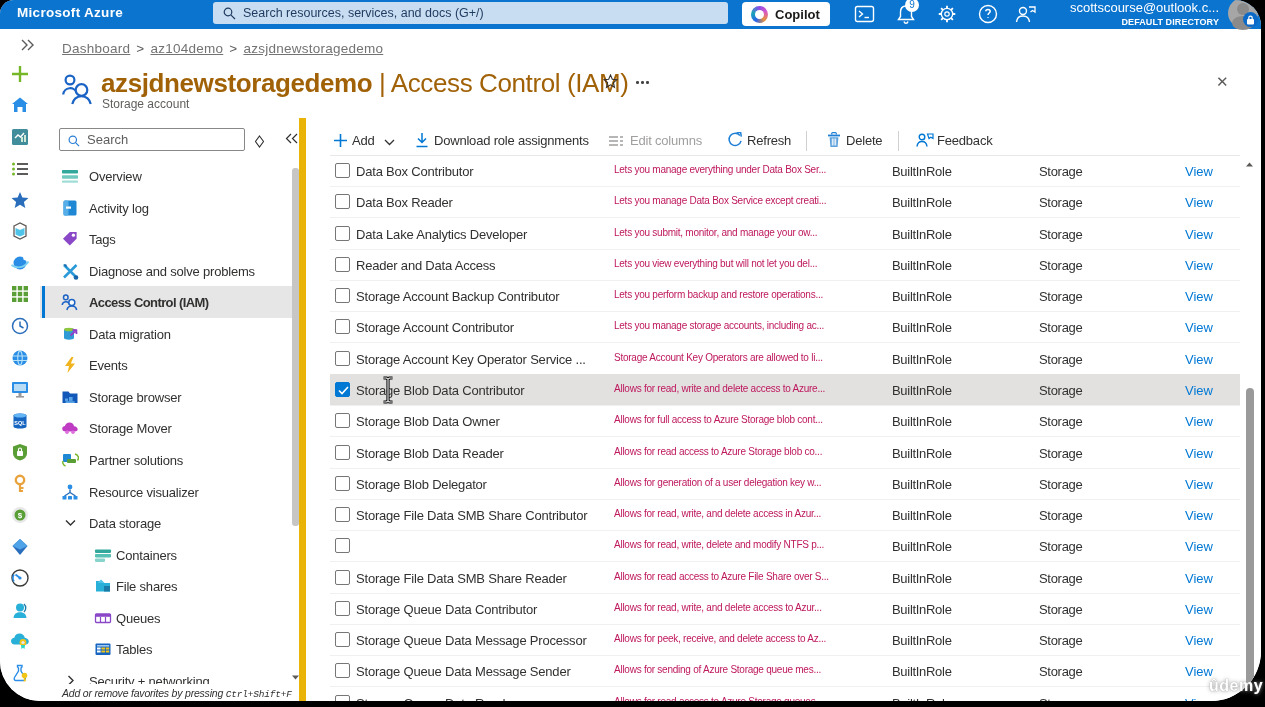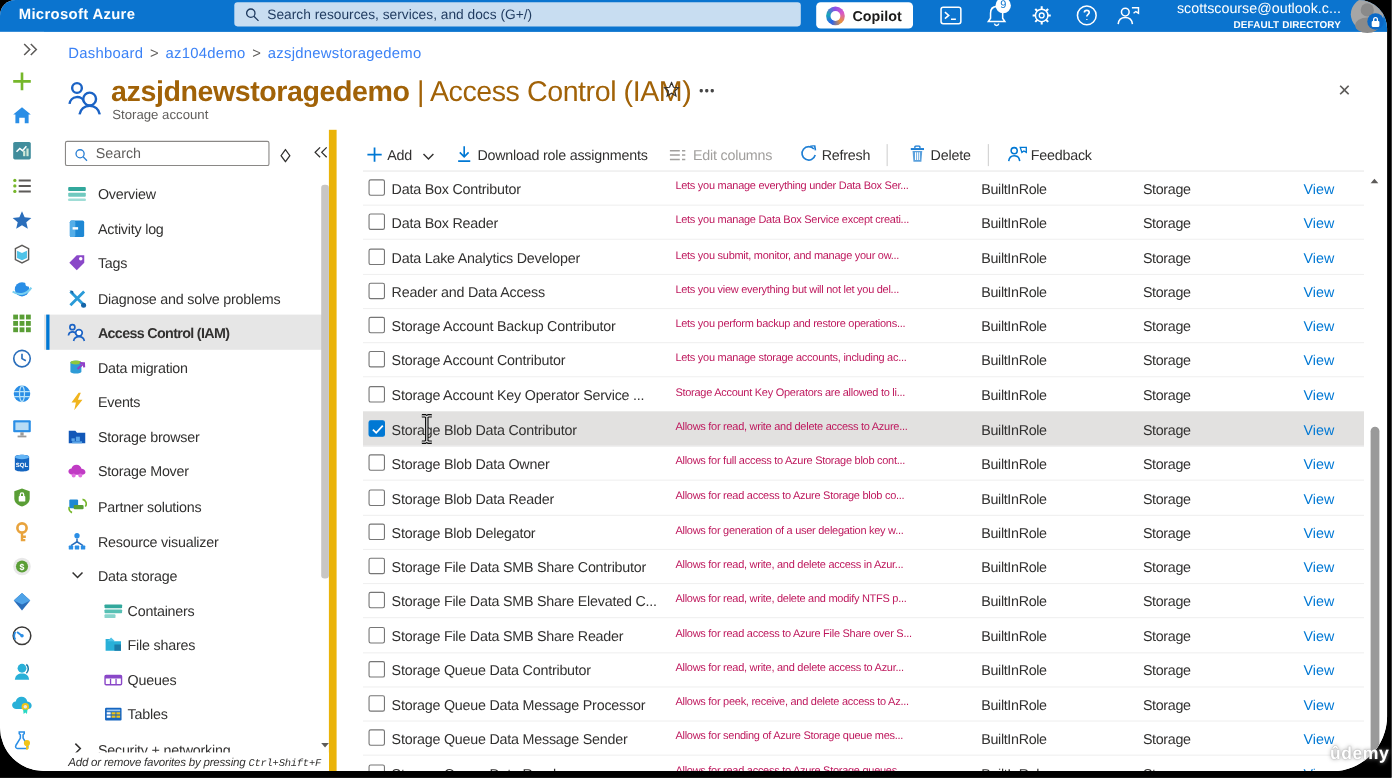--- a/index.html
+++ b/index.html
@@ -17,21 +17,21 @@
 .ticon { position:absolute; top:3px; }
 #acct { position:absolute; right:42px; top:0px; text-align:right; color:#fff; }
 #acct .em { font-size:13px; letter-spacing:0; }
 #acct .dir { font-size:9px; font-weight:bold; margin-top:2px; letter-spacing:0.1px; }
 #avatar { position:absolute; left:1228px; top:-2px; width:30px; height:30px; border-radius:50%; background:#a6a6a6; }
 #avatar .head { position:absolute; left:9px; top:5px; width:12px; height:12px; border-radius:50%; background:#8a8a8a; }
 #avatar .body { position:absolute; left:4px; top:18px; width:22px; height:14px; border-radius:50%; background:#8a8a8a; }
 #avatarlock { position:absolute; left:1243px; top:12px; width:15px; height:15px; border-radius:50%; background:#0b69c7; }
 
 #breadcrumb { position:absolute; left:62px; top:41px; font-size:13.5px; color:#605e5c; letter-spacing:0.25px; }
-#breadcrumb a { color:#3b82f6; }
+#breadcrumb a { color:#737373;text-decoration:underline; }
 #breadcrumb .sep { margin:0 6px; color:#605e5c; }
 #titleicon { position:absolute; left:61px; top:70px; }
 #title { position:absolute; left:101px; top:68px; font-size:26px; color:#a16207; white-space:nowrap; letter-spacing:-0.4px; }
 #title b { font-weight:bold; }
 #subtitle { position:absolute; left:102px; top:97px; font-size:12px; color:#605e5c; }
 #star { position:absolute; left:603px; top:74px; color:#323130; font-size:17px; }
 #closex { position:absolute; left:1216px; top:73px; font-size:15px; color:#5d5b59; }
 
 #rail { position:absolute; left:0; top:29px; width:40px; bottom:0; background:#fff; }
 .ri { position:absolute; left:10px; width:20px; height:20px; overflow:visible; }
@@ -566,21 +566,20 @@
           <div class="cb"></div>
           <span class="cname">Storage File Data SMB Share Contributor</span>
           <span class="cdesc">Allows for read, write, and delete access in Azur...</span>
           <span class="ctype">BuiltInRole</span>
           <span class="ccat">Storage</span>
           <span class="cview">View</span>
           <div class="bline"></div>
         </div>
         <div class="row" style="top: 375px;">
           <div class="cb"></div>
-          <span class="cname">Storage File Data SMB Share Elevated C...</span>
           <span class="cdesc">Allows for read, write, delete and modify NTFS p...</span>
           <span class="ctype">BuiltInRole</span>
           <span class="ccat">Storage</span>
           <span class="cview">View</span>
           <div class="bline"></div>
         </div>
         <div class="row" style="top: 407px;">
           <div class="cb"></div>
           <span class="cname">Storage File Data SMB Share Reader</span>
           <span class="cdesc">Allows for read access to Azure File Share over S...</span>

